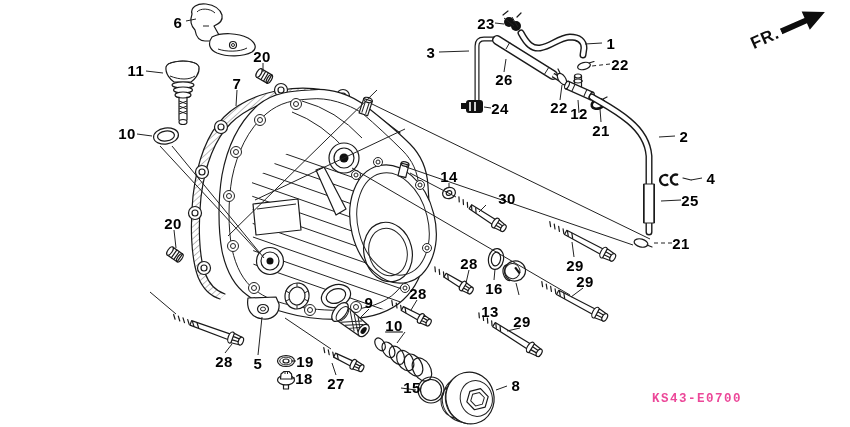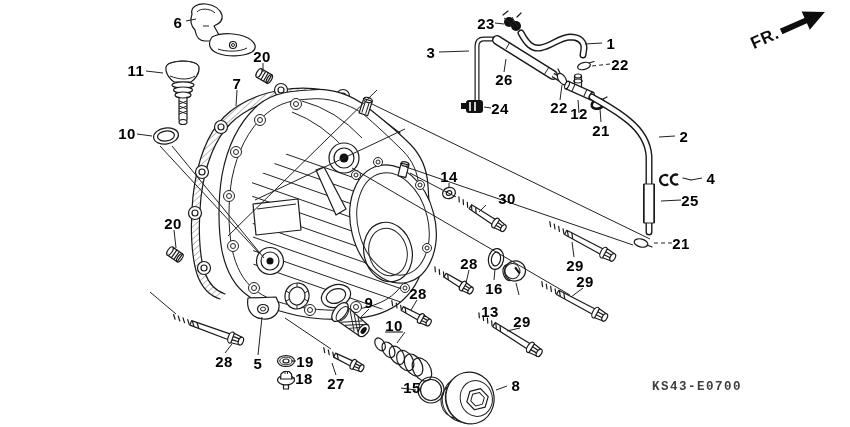--- a/index.html
+++ b/index.html
@@ -11,23 +11,23 @@
   .thin{stroke:#222;stroke-width:1;fill:none;}
   .wfill{fill:#fff;}
   .dark{fill:#111;stroke:none;}
   #labels-layer{position:absolute;left:0;top:0;width:100%;height:100%;}
   .part-label{position:absolute;transform:translate(-50%,-50%);
       font:bold 15px "Liberation Sans",sans-serif;color:#000;letter-spacing:0.5px;
       white-space:nowrap;}
   .fr-indicator{position:absolute;left:750px;top:6px;width:96px;height:44px;
       display:flex;align-items:center;gap:3px;transform:rotate(-24deg);transform-origin:40px 26px;}
   .fr-text{font:bold 17px "Liberation Sans",sans-serif;color:#0d0d0d;letter-spacing:0.5px;}
-  .diagram-code{position:absolute;left:652px;top:380px;
+  .diagram-code{position:absolute;left:652px;top:392px;
       font:bold 12.5px "Liberation Mono","DejaVu Sans Mono",monospace;
-      color:#404040;letter-spacing:1.5px;text-align:right;}
+      color:#ec4899;letter-spacing:1.5px;text-align:right;}
 </style>
 </head>
 <body>
 
 <div class="stage">
 
 <svg class="art" width="850" height="427" viewBox="0 0 850 427">
   <defs>
     <pattern id="hatch" width="4.5" height="4.5" patternUnits="userSpaceOnUse" patternTransform="rotate(48)">
       <line x1="0" y1="0" x2="0" y2="4.5" stroke="#555" stroke-width="0.8"></line>

